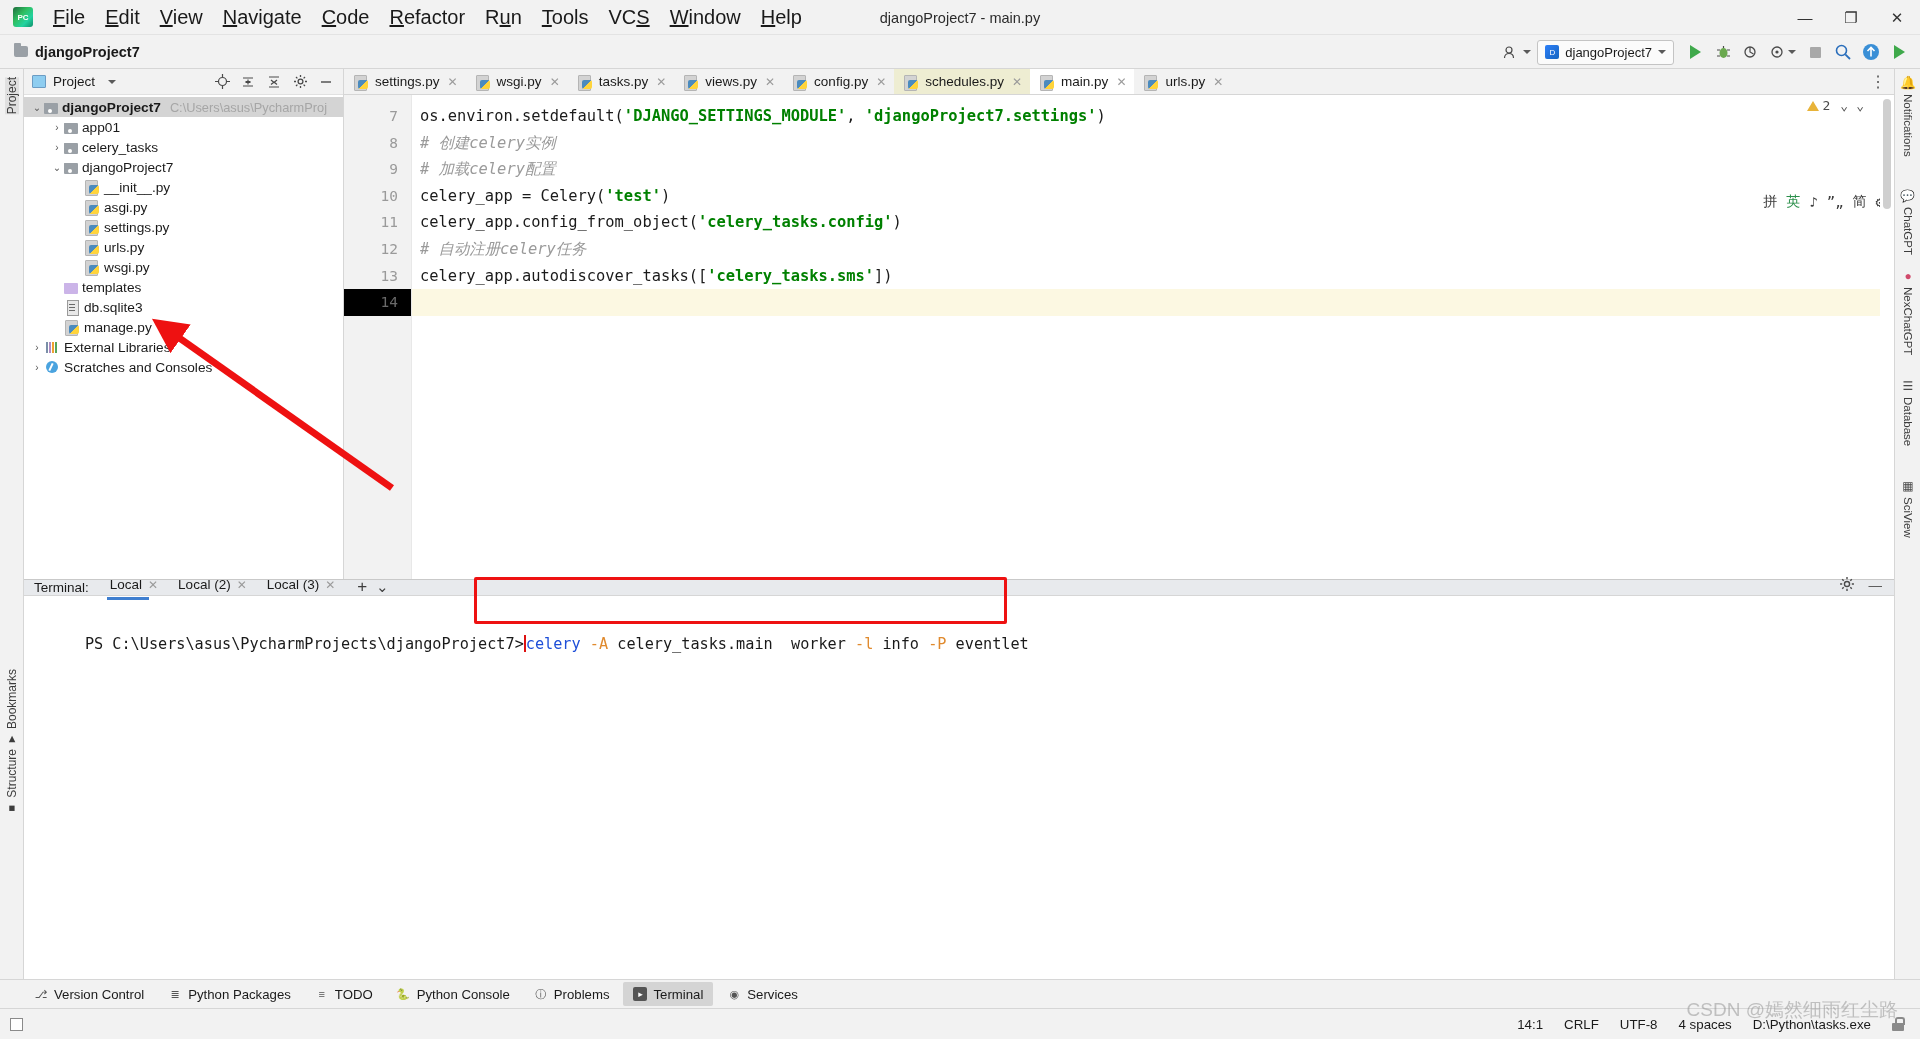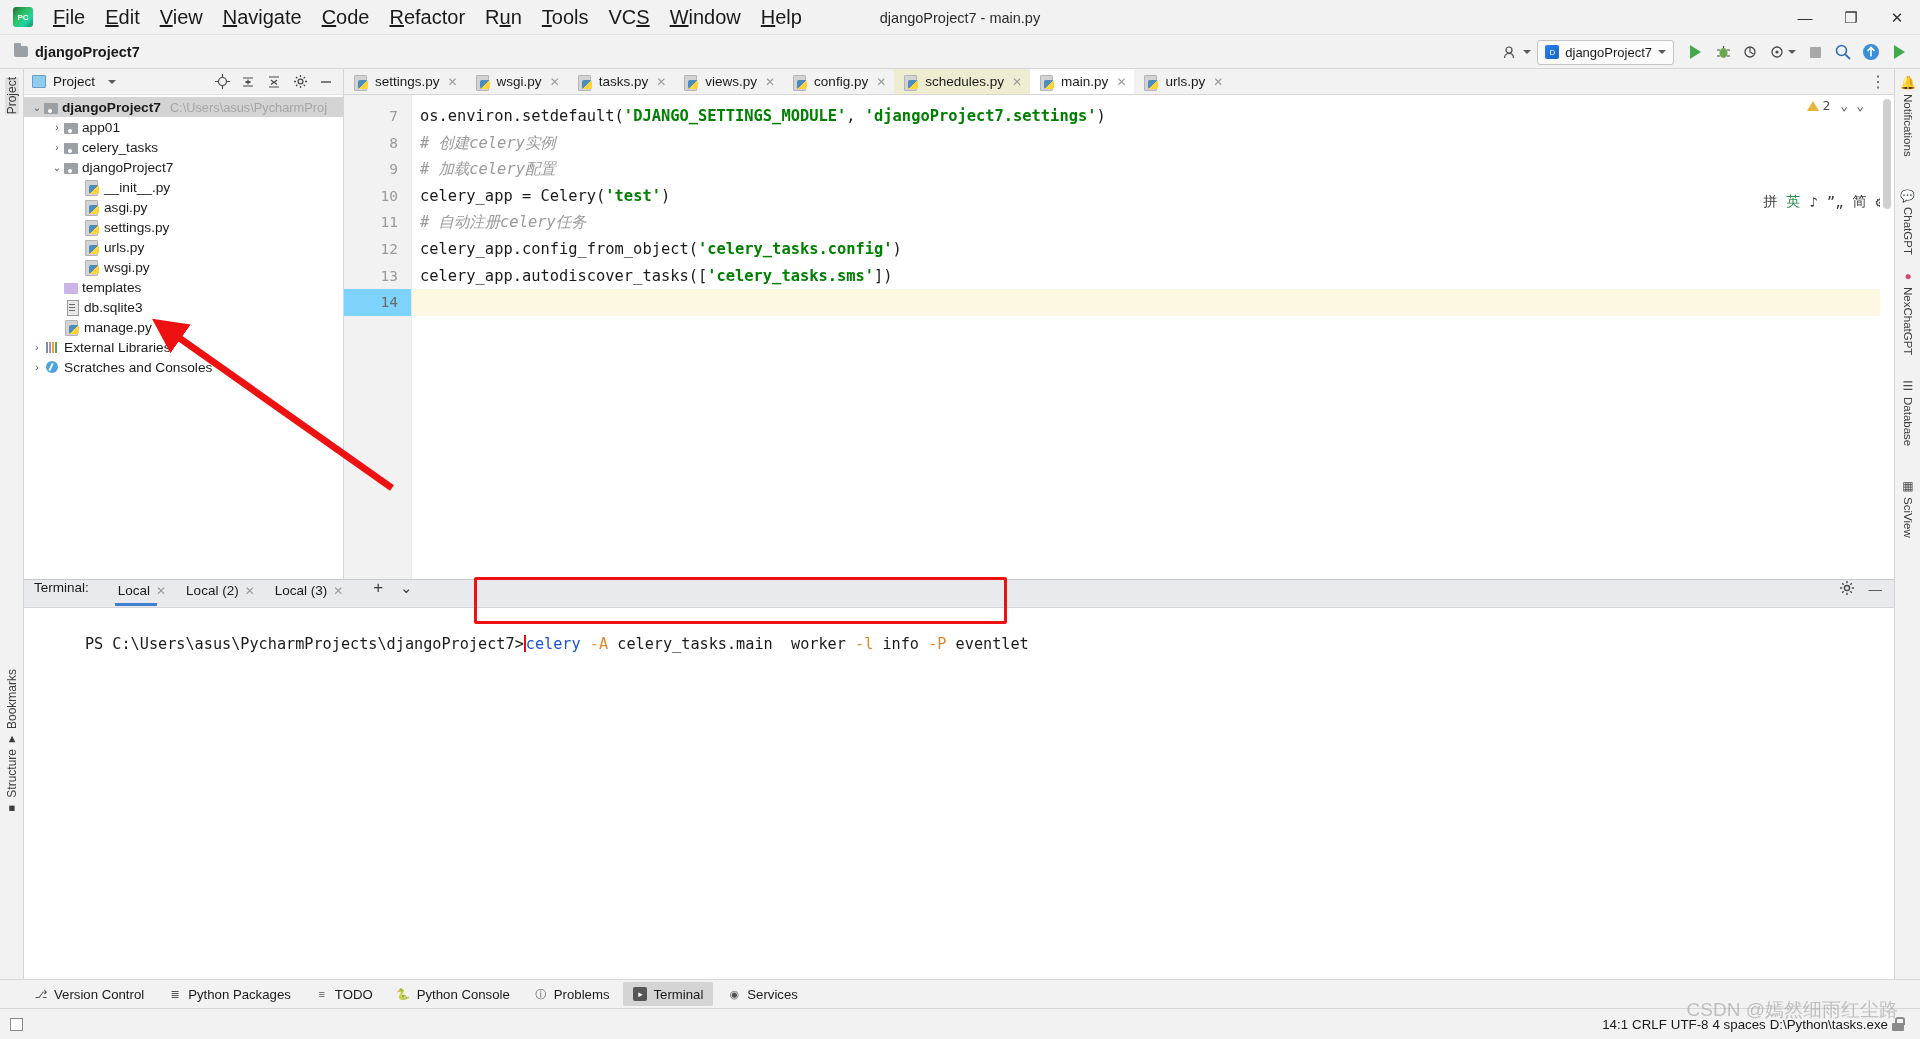--- a/index.html
+++ b/index.html
@@ -203,21 +203,21 @@
   .tabstrip-right {
     margin-left: auto; display: flex; align-items: center; padding-right: 8px; color: #5a5a5a;
   }
   .editor-body { position: absolute; left: 0; right: 0; top: 26px; bottom: 0; background: #fff; display: flex; }
   .gutter {
     width: 68px; background: #f2f2f2; border-right: 1px solid #e8e8e8;
     font-family: "DejaVu Sans Mono", monospace; font-size: 14.5px; color: #9a9a9a;
     text-align: right; padding-top: 8px; flex: none;
   }
   .gline { height: 26.6px; line-height: 26.6px; padding-right: 13px; }
-  .gline.cur { background: #7dd3fc; color: #6a6a6a; }
+  .gline.cur { background: #000000; color: #6a6a6a; }
   .code {
     flex: 1; padding-top: 8px; font-family: "DejaVu Sans Mono", monospace;
     font-size: 15.4px; color: #1a1a1a; position: relative; overflow: hidden;
   }
   .cline { height: 26.6px; line-height: 26.6px; padding-left: 8px; white-space: pre; }
   .cline.cur { background: #fcf8e2; }
   .k-str { color: #008000; font-weight: bold; }
   .k-cmt { color: #9a9a9a; font-style: italic; }
   .inspect-badge {
     position: absolute; right: 30px; top: 3px; display: flex; align-items: center; gap: 4px;
@@ -239,22 +239,22 @@
     display: flex; align-items: center; gap: 9px;
     font-size: 14px; color: #3c3c3c;
   }
 
   
   .terminalpane {
     position: absolute; left: 24px; right: 26px; bottom: 60px; top: 579px;
     background: #ffffff; border-top: 1px solid #c9c9c9;
   }
   .term-header {
-    height: 28px; background: #e8eaed; display: flex; align-items: flex-start;
-    padding-left: 10px; gap: 12px; font-size: 13.5px; color: #1a1a1a;
+    height: 16px; background: #e8eaed; display: flex; align-items: flex-end;
+    padding-left: 10px; gap: 4px; font-size: 13.5px; color: #1a1a1a;
     border-bottom: 1px solid #d6d6d6;
   }
   .term-label { margin-right: 8px; }
   .term-tab {
     display: flex; align-items: center; gap: 6px; padding: 3px 9px; border-radius: 2px;
     position: relative;
   }
   .term-tab .x { color: #9a9a9a; font-size: 12px; }
   .term-tab.active { font-weight: normal; }
   .term-tab.active::after {
@@ -287,21 +287,21 @@
   .bt-ico.term { background: #555; color: #fff; border-radius: 2px; font-size: 9px; }
 
   .statusbar {
     position: absolute; left: 0; right: 0; bottom: 0; height: 31px;
     background: #f2f2f2; border-top: 1px solid #d6d6d6;
     display: flex; align-items: center;
   }
   .sb-left { margin-left: 10px; display:flex; align-items:center; }
   .sb-sq { width: 13px; height: 13px; border: 1px solid #8a8a8a; background:#fff; }
   .sb-right {
-    margin-left: auto; display: flex; align-items: center; gap: 4px;
+    margin-left: auto; display: flex; align-items: center; gap: 21px;
     padding-right: 16px; font-size: 13.3px; color: #1a1a1a;
   }
   .sb-lock { width: 12px; height: 14px; position: relative; }
   .sb-lock::before { content:""; position:absolute; left:0;bottom:0;width:12px;height:8px;background:#8a8a8a;border-radius:1px; }
   .sb-lock::after { content:""; position:absolute; left:3px;top:0;width:6px;height:6px;border:2px solid #8a8a8a;border-bottom:none;border-radius:3px 3px 0 0; }
 
   .watermark {
     position: absolute; right: 22px; bottom: 16px;
     font-size: 19px; color: rgba(150,150,150,0.55); white-space: nowrap;
     pointer-events: none;
@@ -615,22 +615,22 @@
           <span style="color:#2a8f4a">英</span>
           <span>♪</span>
           <span>”„</span>
           <span>简</span>
           <span>⚙</span>
         </div>
       <div class="cline"><span>os.environ.setdefault(</span><span class="k-str">'DJANGO_SETTINGS_MODULE'</span><span>, </span><span class="k-str">'djangoProject7.settings'</span><span>)</span></div>
           <div class="cline"><span class="k-cmt"># 创建celery实例</span></div>
           <div class="cline"><span class="k-cmt"># 加载celery配置</span></div>
           <div class="cline"><span>celery_app = Celery(</span><span class="k-str">'test'</span><span>)</span></div>
+          <div class="cline"><span>celery_app.config_from_object(</span><span class="k-str">'celery_tasks.config'</span><span>)</span></div>
           <div class="cline"><span class="k-cmt"># 自动注册celery任务</span></div>
-          <div class="cline"><span>celery_app.config_from_object(</span><span class="k-str">'celery_tasks.config'</span><span>)</span></div>
           <div class="cline"><span>celery_app.autodiscover_tasks([</span><span class="k-str">'celery_tasks.sms'</span><span>])</span></div>
           <div class="cline cur"><span></span></div>
         </div>
       <div class="scroll-v">
         <div class="scroll-thumb"></div>
       </div>
     </div>
   </div>
 
   <div class="terminalpane">

